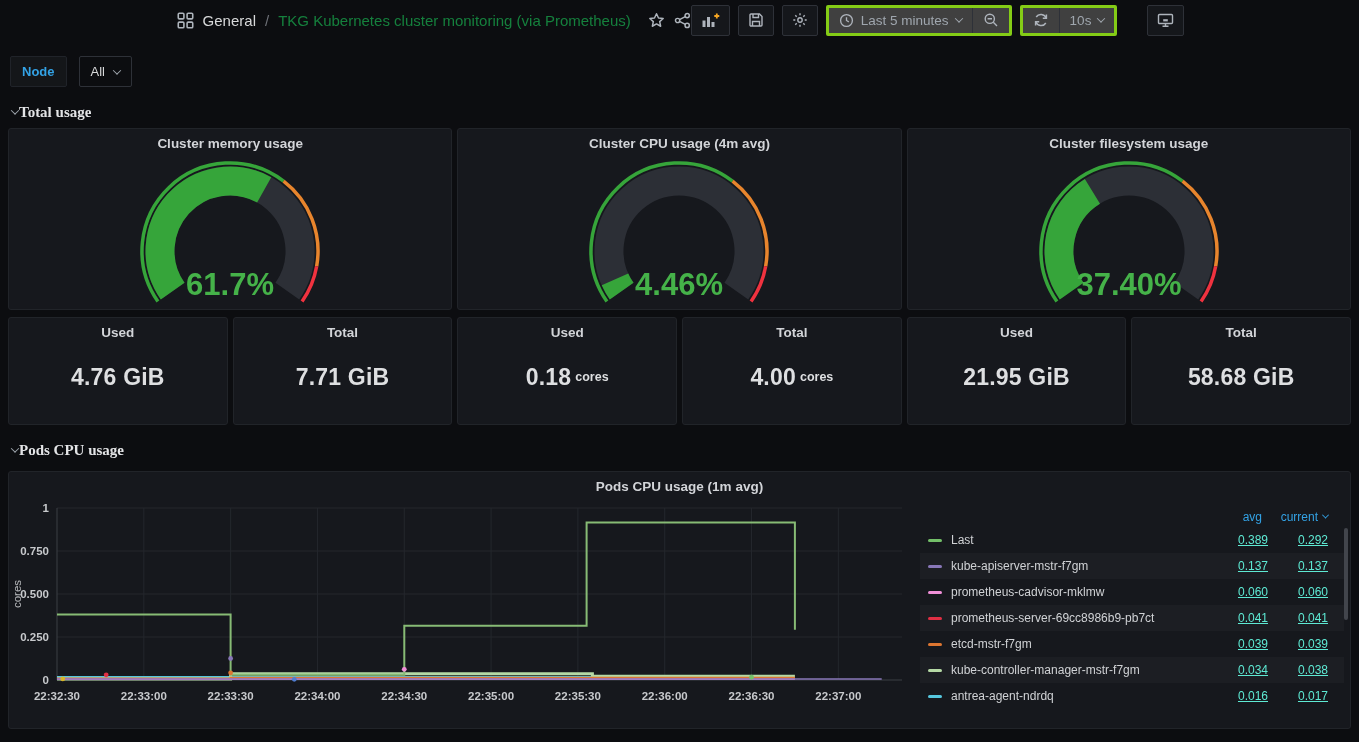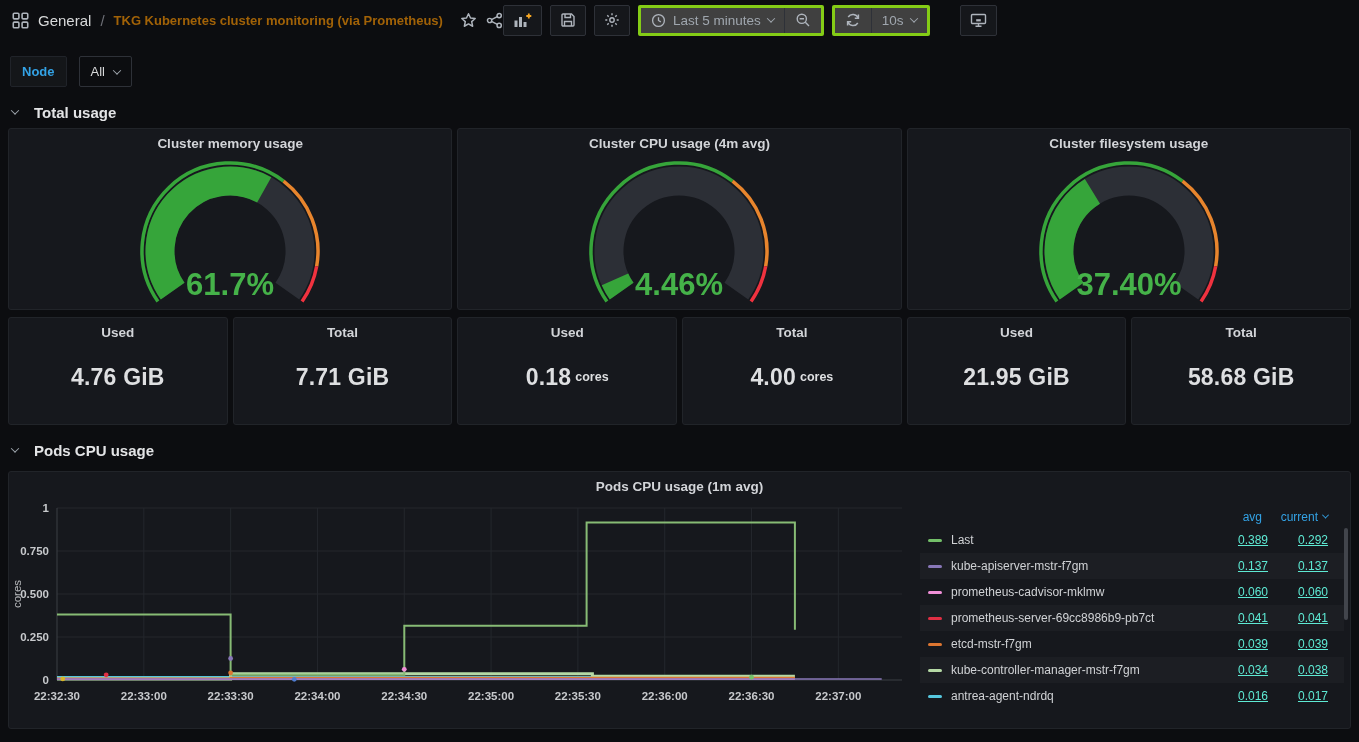--- a/index.html
+++ b/index.html
@@ -6,46 +6,46 @@
   html,body { width:1359px; height:742px; overflow:hidden; }
   body {
     background:#0c0d10;
     font-family:"Liberation Sans", sans-serif;
     color:#d8d9da;
     -webkit-font-smoothing:antialiased;
   }
   svg { display:block; }
 
   
-  .navbar { height:40px; display:flex; align-items:center; justify-content:flex-start; padding:0 10px 0 12px; background:#0c0d10; }
+  .navbar { height:40px; display:flex; align-items:center; justify-content:center; padding:0 10px 0 12px; background:#0c0d10; }
   .nav-left { display:flex; align-items:center; gap:9px; }
   .crumb-section { font-size:15px; color:#d8d9da; cursor:pointer; }
   .crumb-sep { font-size:15px; color:#6e7077; }
-  .crumb-title { font-size:13px; color:#a16207;font-weight:bold; }
+  .crumb-title { font-size:15px; color:#15803d; }
   .nav-icon { display:flex; align-items:center; justify-content:center; color:#aeb4bc; cursor:pointer; }
   .nav-icon.after-title { margin-left:8px; }
   .nav-right { display:flex; align-items:center; gap:8px; }
   .tbtn {
     height:31px; min-width:35px; display:flex; align-items:center; justify-content:center; gap:7px;
     background:#15171b; border:1px solid #2e3138; border-radius:2px; color:#9fa6ae;
     font-size:13.5px; font-family:inherit; cursor:pointer; padding:0 9px;
   }
   .btn-group { display:flex; align-items:stretch; border:3px solid #84cc16; border-radius:2px; background:#404040; height:31px; }
   .btn-group .seg { border:none; background:transparent; display:flex; align-items:center; gap:7px; padding:0 10px; color:#9fa6ae; font-size:13.5px; font-family:inherit; cursor:pointer; }
   .btn-group .seg + .seg { border-left:1px solid #2e3138; }
   .kiosk-gap { width:14px; }
   .chev { width:6px; height:6px; border-right:1.6px solid #9fa6ae; border-bottom:1.6px solid #9fa6ae; transform:rotate(45deg) translate(-1px,-1px); display:inline-block; }
 
   
   .submenu { display:flex; align-items:center; margin:16px 0 0 10px; gap:12px; }
   .var-label { font-size:13px; font-weight:700; color:#33a2e5; background:#141619; border:1px solid #202329; border-radius:2px; padding:7px 11px; }
   .var-value { display:flex; align-items:center; gap:9px; font-size:13px; color:#d8d9da; background:transparent; border:1px solid #2e3138; border-radius:2px; padding:7px 11px; font-family:inherit; cursor:pointer; }
 
   
-  .section-header { display:flex; align-items:center; gap:16px; margin:15px 0 0 12px; cursor:pointer; height:20px; }
+  .section-header { display:flex; align-items:center; gap:1px; margin:15px 0 0 12px; cursor:pointer; height:20px;font-family:Liberation Serif, serif; }
   .section-header .chev { border-color:#9fa6ae; }
   .section-title { font-size:15px; font-weight:700; color:#e3e4e6; }
 
   
   .row { display:flex; gap:5px; padding:0 8px; }
   .row.gauges { margin-top:6px; height:182px; }
   .row.stats  { margin-top:7px;  height:108px; }
   .panel { background:#16181d; border:1px solid #212429; border-radius:3px; position:relative; }
   .gauge-panel, .stat-panel { flex:1; display:flex; flex-direction:column; align-items:center; }
   .panel-title { font-size:13.5px; font-weight:700; color:#d2d4d8; text-align:center; padding-top:7px; cursor:pointer; white-space:nowrap; }

